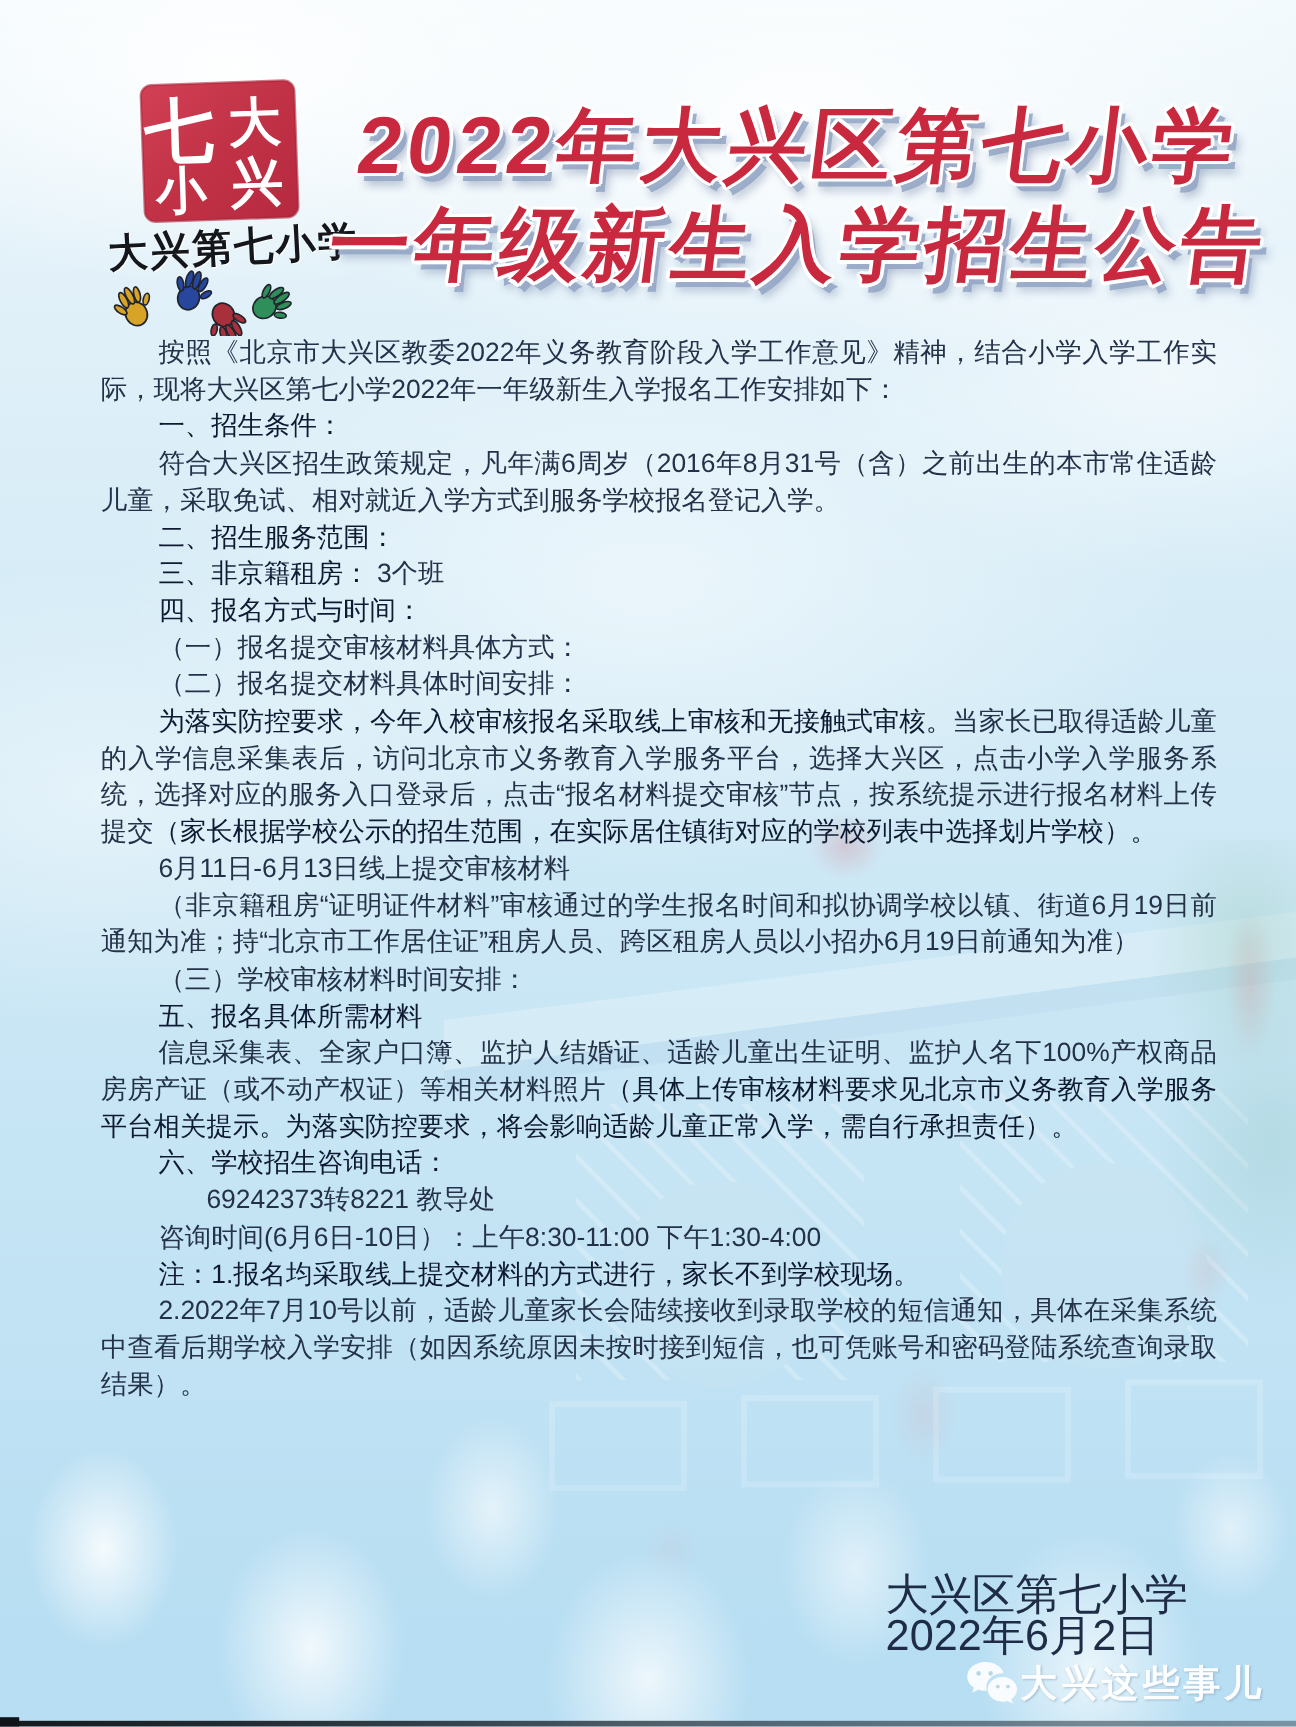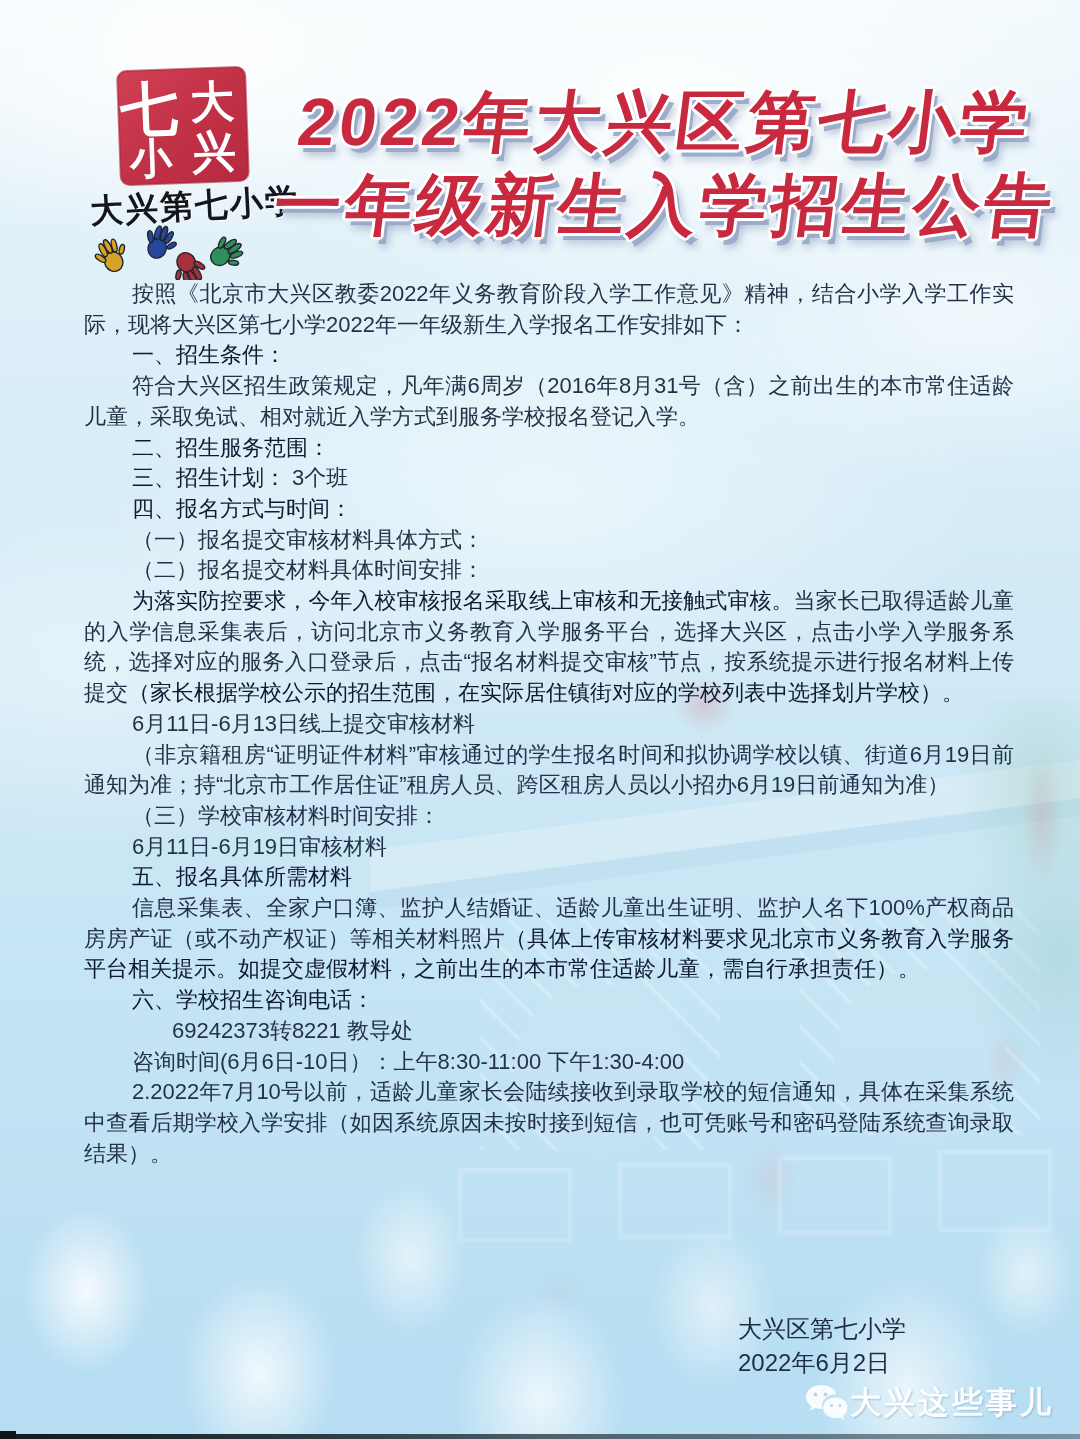--- a/index.html
+++ b/index.html
@@ -51,21 +51,21 @@
       -3px 0 0 #fff,3px 0 0 #fff,0 -3px 0 #fff,0 3px 0 #fff,
       -2px -2px 0 #fff,2px -2px 0 #fff,-2px 2px 0 #fff,2px 2px 0 #fff,
       6px 7px 0 rgba(146,164,196,.85),8px 10px 8px rgba(90,110,150,.45);}
   
   .content{position:absolute;left:84px;top:279px;width:930px;font-size:22px;line-height:30.7px;color:#243249;}
   .line{margin:0;text-align:justify;}
   .line.indent{text-indent:48px;}
   .line.indent2{text-indent:0;padding-left:88px;}
   .line .b{font-weight:normal;color:#0e1a32;}
   
-  .signature{position:absolute;left:738px;top:1312px;font-size:24px;line-height:34px;color:#1f2c46;}
+  .signature{position:absolute;left:738px;top:1312px;font-size:36px;line-height:34px;color:#1f2c46;}
   .watermark{position:absolute;right:26px;top:1382px;display:flex;align-items:center;
     color:#fff;opacity:.95;font-size:31px;font-weight:bold;letter-spacing:3px;
     text-shadow:1px 1px 2px rgba(120,150,175,.55);}
 </style>
 </head>
 <body>
 
 <div class="page">
 
   <svg class="bg-building" viewBox="0 0 710 620" aria-hidden="true">
@@ -130,34 +130,34 @@
   <div class="title">
     <div class="title-line">2022年大兴区第七小学</div>
     <div class="title-line">一年级新生入学招生公告</div>
   </div>
 
   <div class="content">
       <p class="line indent"><span>按照《北京市大兴区教委2022年义务教育阶段入学工作意见》精神，结合小学入学工作实际，现将大兴区第七小学2022年一年级新生入学报名工作安排如下：</span></p>
       <p class="line indent"><span class="b">一、招生条件：</span></p>
       <p class="line indent"><span>符合大兴区招生政策规定，凡年满6周岁（2016年8月31号（含）之前出生的本市常住适龄儿童，采取免试、相对就近入学方式到服务学校报名登记入学。</span></p>
       <p class="line indent"><span class="b">二、招生服务范围：</span></p>
-      <p class="line indent"><span class="b">三、招生计划：</span><span> 3个班</span></p>
+      <p class="line indent"><span class="b">三、非京籍租房：</span><span> 3个班</span></p>
       <p class="line indent"><span class="b">四、报名方式与时间：</span></p>
       <p class="line indent"><span>（一）报名提交审核材料具体方式：</span></p>
       <p class="line indent"><span>（二）报名提交材料具体时间安排：</span></p>
       <p class="line indent"><span class="b">为落实防控要求，今年入校审核报名采取线上审核和无接触式审核。</span><span>当家长已取得适龄儿童的入学信息采集表后，访问北京市义务教育入学服务平台，选择大兴区，点击小学入学服务系统，选择对应的服务入口登录后，点击“报名材料提交审核”节点，按系统提示进行报名材料上传提交</span><span class="b">（家长根据学校公示的招生范围，在实际居住镇街对应的学校列表中选择划片学校）。</span></p>
       <p class="line indent"><span>6月11日-6月13日线上提交审核材料</span></p>
       <p class="line indent"><span>（非京籍租房“证明证件材料”审核通过的学生报名时间和拟协调学校以镇、街道6月19日前通知为准；持“北京市工作居住证”租房人员、跨区租房人员以小招办6月19日前通知为准）</span></p>
       <p class="line indent"><span>（三）学校审核材料时间安排：</span></p>
-      <p class="line indent"><span>6月11日-6月19日审核材料</span></p>
       <p class="line indent"><span class="b">五、报名具体所需材料</span></p>
-      <p class="line indent"><span>信息采集表、全家户口簿、监护人结婚证、适龄儿童出生证明、监护人名下100%产权商品房房产证（或不动产权证）等相关材料照片</span><span class="b">（具体上传审核材料要求见北京市义务教育入学服务平台相关提示。如提交虚假材料，之前出生的本市常住适龄儿童，需自行承担责任）。</span></p>
+      <p class="line indent"><span>信息采集表、全家户口簿、监护人结婚证、适龄儿童出生证明、监护人名下100%产权商品房房产证（或不动产权证）等相关材料照片</span><span class="b">（具体上传审核材料要求见北京市义务教育入学服务平台相关提示。为落实防控要求，将会影响适龄儿童正常入学，需自行承担责任）。</span></p>
       <p class="line indent"><span class="b">六、学校招生咨询电话：</span></p>
       <p class="line indent2"><span>69242373转8221  教导处</span></p>
       <p class="line indent"><span>咨询时间(6月6日-10日）：上午8:30-11:00 下午1:30-4:00</span></p>
+      <p class="line indent"><span class="b">注：1.报名均采取线上提交材料的方式进行，家长不到学校现场。</span></p>
       <p class="line indent"><span>2.2022年7月10号以前，适龄儿童家长会陆续接收到录取学校的短信通知，具体在采集系统中查看后期学校入学安排（如因系统原因未按时接到短信，也可凭账号和密码登陆系统查询录取结果）。</span></p>
     </div>
 
   <div class="signature">
     <div>大兴区第七小学</div>
     <div>2022年6月2日</div>
   </div>
 
   <div class="watermark">
     <svg width="46" height="38" viewBox="0 0 46 38" aria-hidden="true">

